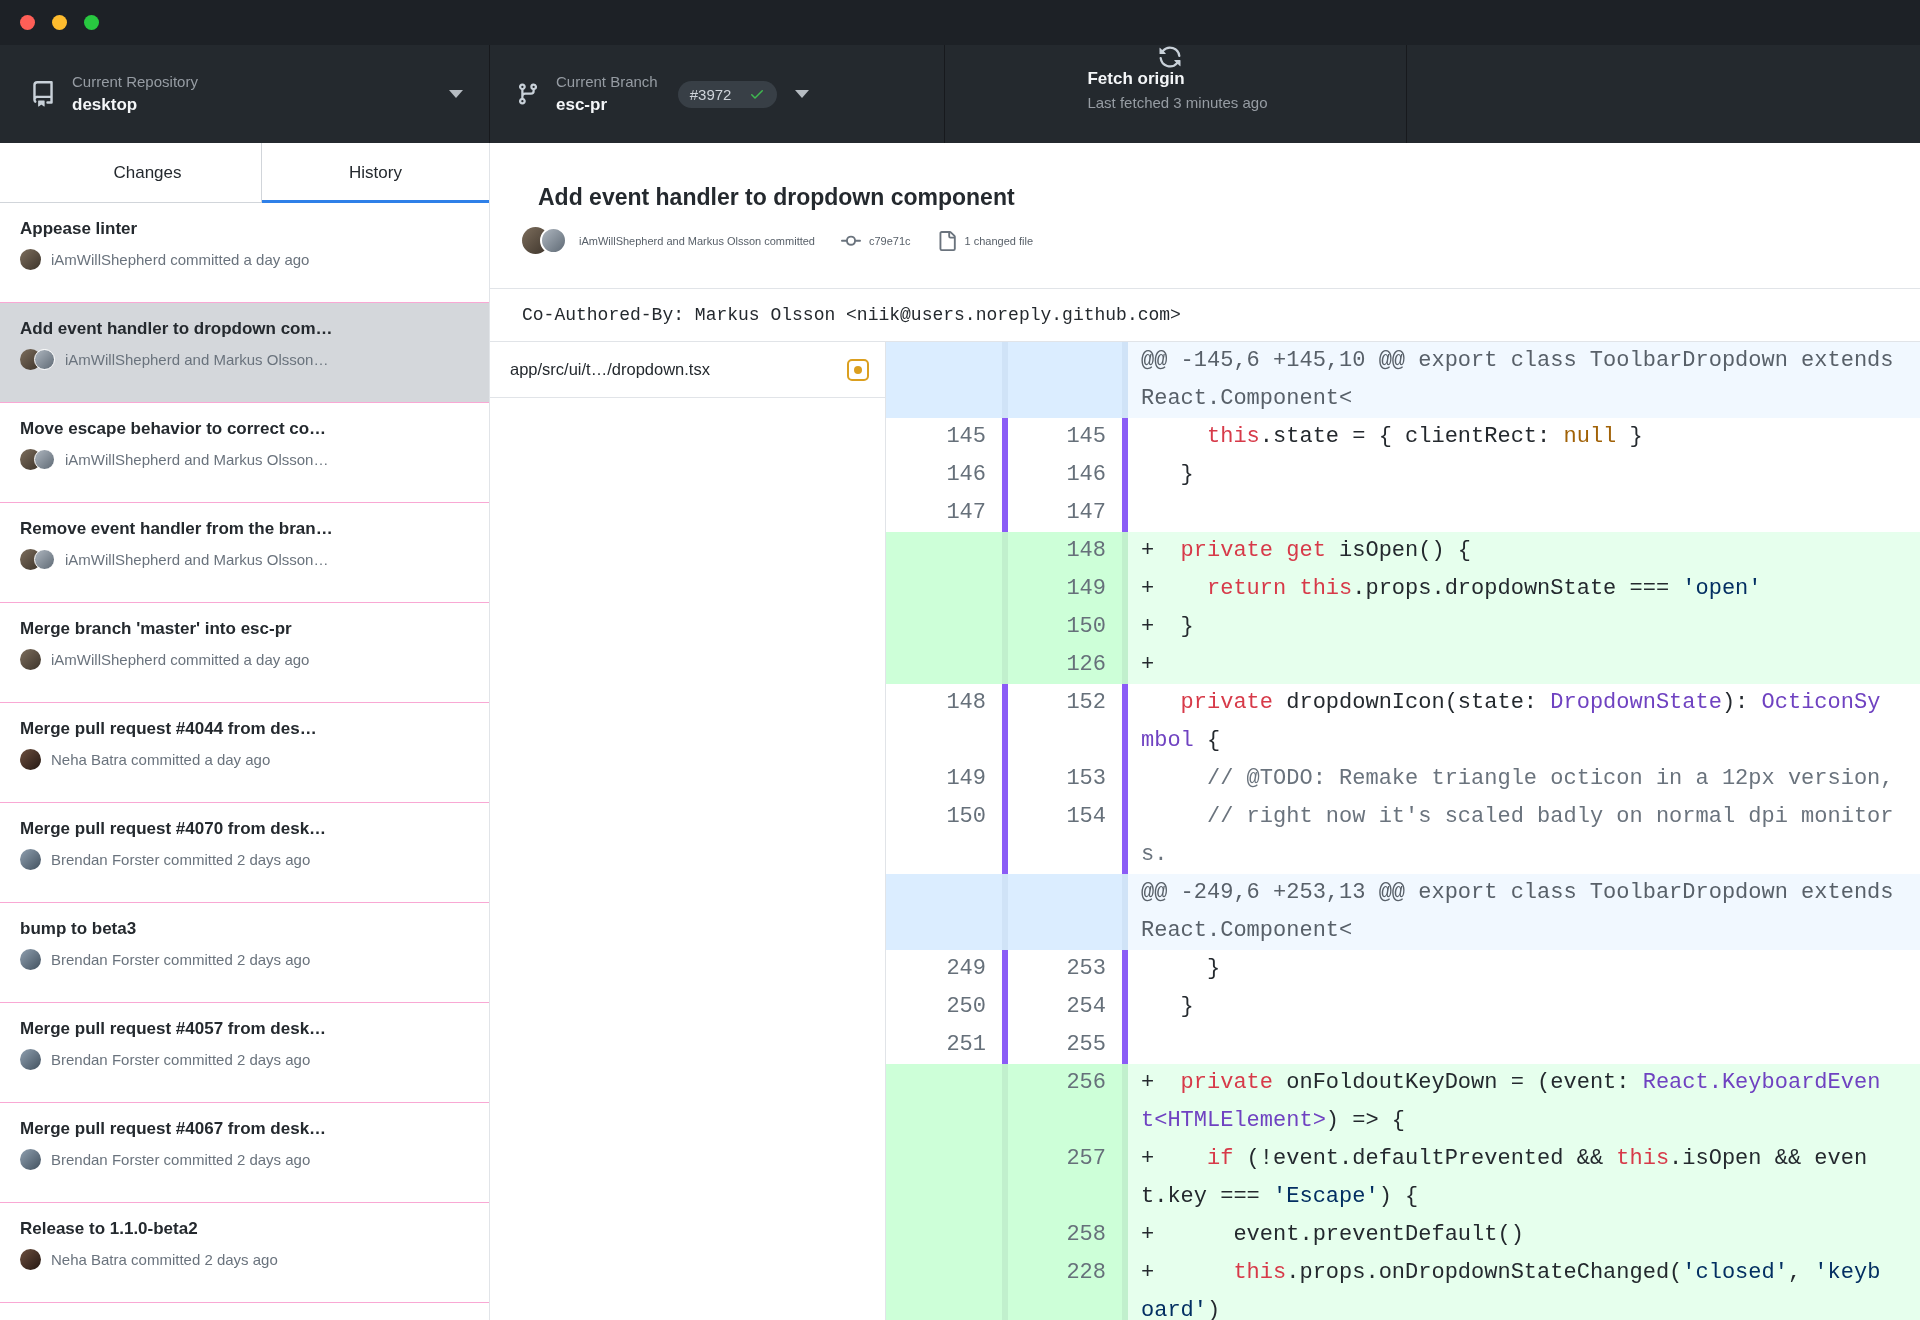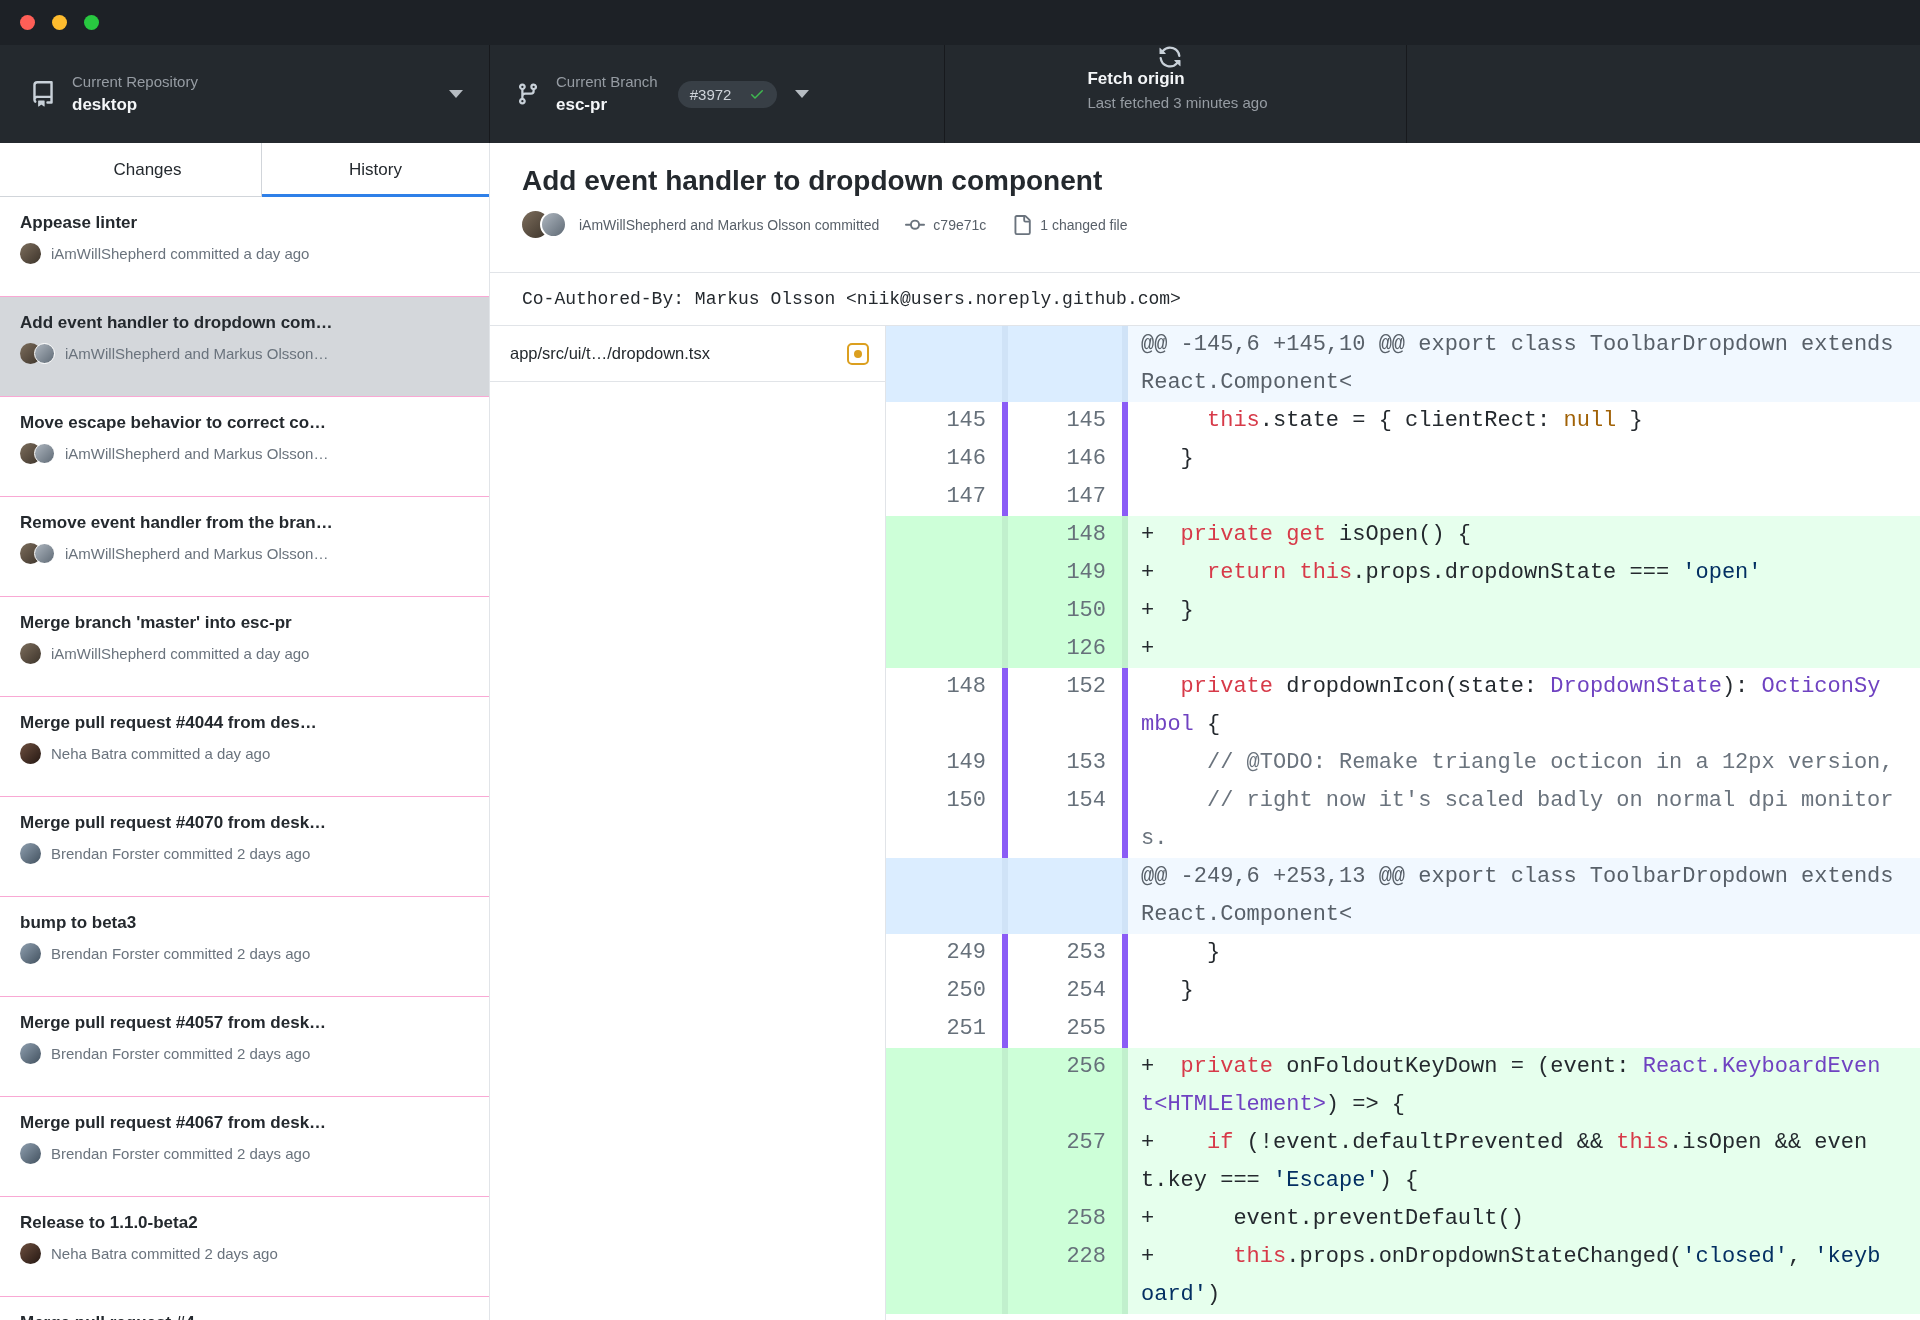--- a/index.html
+++ b/index.html
@@ -30,21 +30,21 @@
   .ml-auto { margin-left:auto; }
   .pr-badge { display:flex; align-items:center; gap:18px; background:#383f46; border-radius:14px; padding:5px 12px; font-size:15px; color:#cfd4da; margin-left:20px; flex:none; }
   .pr-badge svg { fill:#3fb950; }
   .tb-branch .chevron { margin-left:18px; }
 
   
   .app-body { flex:1; display:flex; min-height:0; }
 
   
   .sidebar { width:490px; flex:none; border-right:1px solid #e1e4e8; display:flex; flex-direction:column; background:#fff; }
-  .tabbar { height:54px; flex:none; display:flex; border-bottom:1px solid #d1d5da;padding-left:34px; }
+  .tabbar { height:60px; flex:none; display:flex; border-bottom:1px solid #d1d5da;padding-left:34px; }
   .tab { flex:1; display:flex; align-items:center; justify-content:center; font-size:17px; color:#24292e; position:relative; }
   .tab + .tab { border-left:1px solid #d1d5da; }
   .tab.active::after { content:""; position:absolute; left:0; right:0; bottom:-1px; height:3px; background:#2f80e8; }
   .commit-list { flex:1; overflow:hidden; }
   .commit-item { height:100px; padding:16px 20px 0; border-bottom:1px solid #f9a8d4; background:#fff; }
   .commit-item.selected { background:#d4d7db; }
   .commit-title { font-size:17px; font-weight:bold; color:#24292e; white-space:nowrap; overflow:hidden; }
   .commit-meta { margin-top:10px; display:flex; align-items:center; }
   .commit-avatars { display:flex; flex:none; }
   .commit-avatars:not(:empty) { margin-right:10px; }
@@ -52,22 +52,22 @@
   .commit-avatars .avatar + .avatar { margin-left:-7px; border:1px solid #fff; }
   .commit-meta-text { font-size:15px; color:#6a737d; white-space:nowrap; overflow:hidden; }
   .av-will    { background:linear-gradient(135deg,#7d6e5d,#3c332a); }
   .av-markus  { background:linear-gradient(135deg,#aeb6bf,#5f6a75); }
   .av-neha    { background:linear-gradient(135deg,#6e5040,#241712); }
   .av-brendan { background:linear-gradient(135deg,#90a0b0,#41505e); }
 
   
   .content { flex:1; min-width:0; display:flex; flex-direction:column; background:#fff; }
   .summary { flex:none; padding:24px 32px 34px; }
-  .commit-h1 { font-size:28px; font-weight:bold; color:#24292e; margin:0; line-height:28px; }
-  .meta-row { margin-top:16px; display:flex; align-items:center; color:#586069; font-size:14px; }
+  .commit-h1 { font-size:23px; font-weight:bold; color:#24292e; margin:16px; line-height:28px; }
+  .meta-row { margin-top:16px; display:flex; align-items:center; color:#586069; font-size:11px; }
   .meta-avatars { display:flex; margin-right:12px; }
   .meta-avatars .avatar { width:27px; height:27px; }
   .meta-avatars .avatar + .avatar { margin-left:-9px; border:2px solid #fff; }
   .meta-group { display:flex; align-items:center; gap:8px; margin-left:26px; }
   .meta-group svg { fill:#6a737d; flex:none; }
   .coauthor { flex:none; border-top:1px solid #e1e4e8; padding:16px 32px; font-family:"Liberation Mono","DejaVu Sans Mono",monospace; font-size:18px; color:#24292e; white-space:nowrap; overflow:hidden; }
 
   
   .diff-wrap { flex:1; min-height:0; border-top:1px solid #e1e4e8; display:flex; }
   .file-col { width:396px; flex:none; border-right:1px solid #e1e4e8; background:#fff; }

